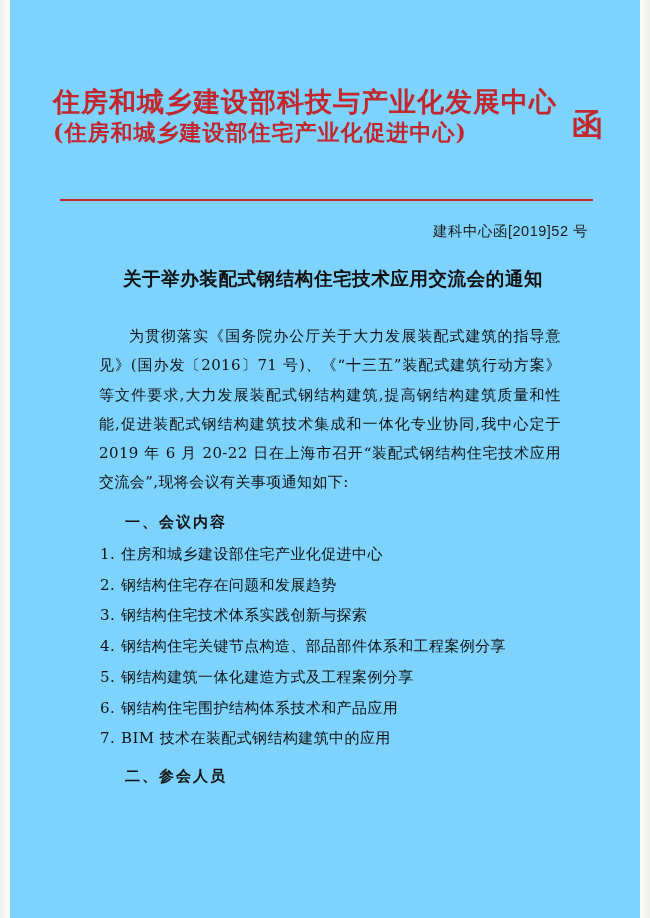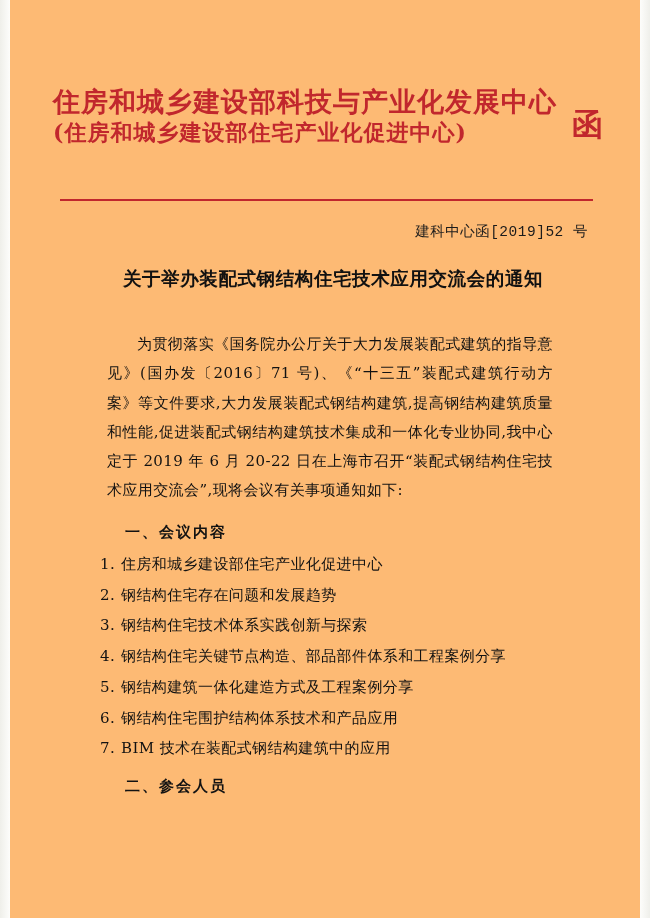--- a/index.html
+++ b/index.html
@@ -10,21 +10,21 @@
     width: 650px;
     height: 918px;
     background: #ffffff;
     font-family: "DejaVu Serif", serif;
     overflow: hidden;
   }
   .page {
     position: relative;
     width: 650px;
     height: 918px;
-    background: #fdba74;
+    background: #7dd3fc;
   }
 
   
   .letterhead {
     position: absolute;
     left: 0;
     top: 86px;
     width: 650px;
     text-align: center;
   }
@@ -72,21 +72,21 @@
   }
 
   
   .doc-number {
     position: absolute;
     right: 62px;
     top: 222px;
     font-size: 14.5px;
     color: #1b1b1b;
     letter-spacing: 0.5px;
-    font-family: Liberation Mono, monospace;
+    font-family: Liberation Sans, sans-serif;
   }
 
   
   .doc-title {
     position: absolute;
     left: 8px;
     top: 266px;
     width: 650px;
     text-align: center;
     font-size: 18.5px;
@@ -104,21 +104,21 @@
     width: 470px;
     font-size: 15px;
     color: #121212;
     line-height: 1.95;
     letter-spacing: 0.4px;
   }
   .salutation {
     margin: 0 0 2px 0;
   }
   .para {
-    margin: 12px;
+    margin: 4px;
     text-indent: 2em;
     text-align: justify;
   }
   .section-head {
     margin: 10px 0 0 0;
     text-indent: 2em;
     font-weight: bold;
     letter-spacing: 2px;
   }
   ol.agenda {

